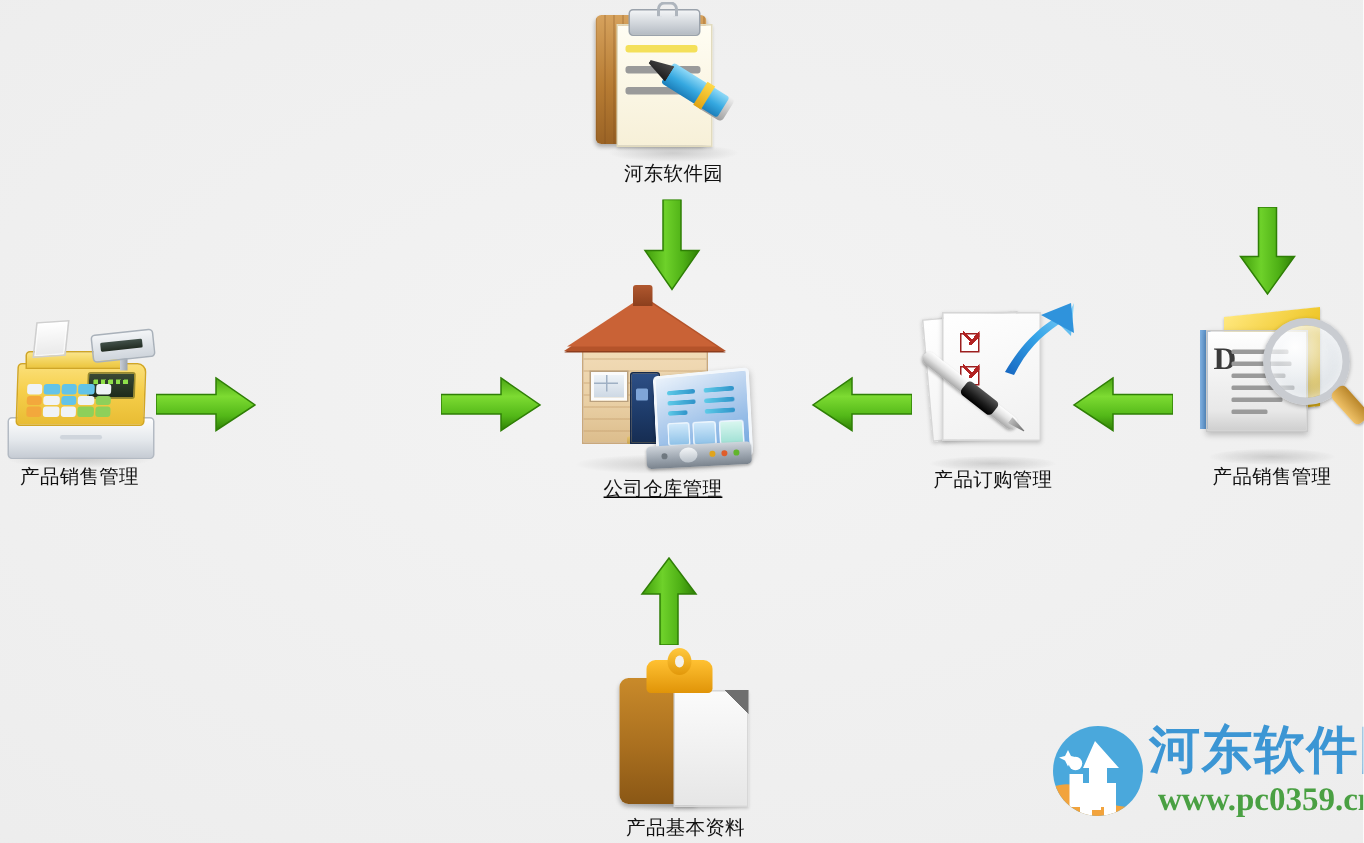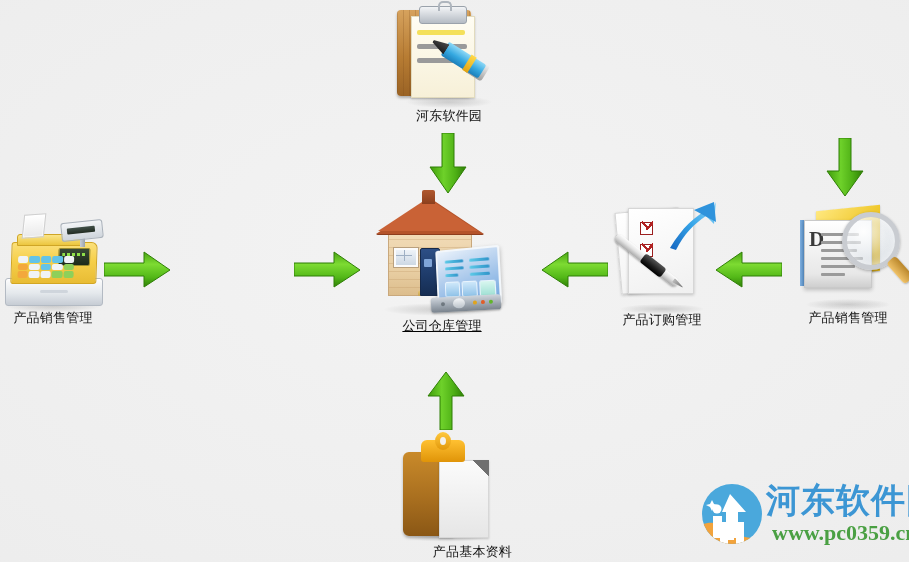--- a/index.html
+++ b/index.html
@@ -621,21 +621,21 @@
           <stop offset="0%" stop-color="#3f9c0a"></stop>
           <stop offset="38%" stop-color="#6ed12a"></stop>
           <stop offset="70%" stop-color="#4fb116"></stop>
           <stop offset="100%" stop-color="#2f7f06"></stop>
         </linearGradient>
       </defs>
       <path d="M14 60 H26 V26 H38 L20 2 L2 26 H14 Z" fill="url(#gup)" stroke="#2f7f06" stroke-width="1"></path>
     </svg>
   </div>
 
-  <div class="node" style="left:382px; top:434px; width:130px;text-align:right;">
+  <div class="node" style="left:392px; top:434px; width:130px;">
     <div class="art" style="width:104px; height:110px;">
       <div class="sh" style="bottom:2px; width:84px; height:11px;"></div>
       <div class="bd-board"></div>
       <div class="bd-sheet">
           <div class="bd-fold"></div>
         </div>
       <div class="bd-clip"></div>
       <div class="bd-ring"></div>
     </div>
     <div class="label">产品基本资料</div>

